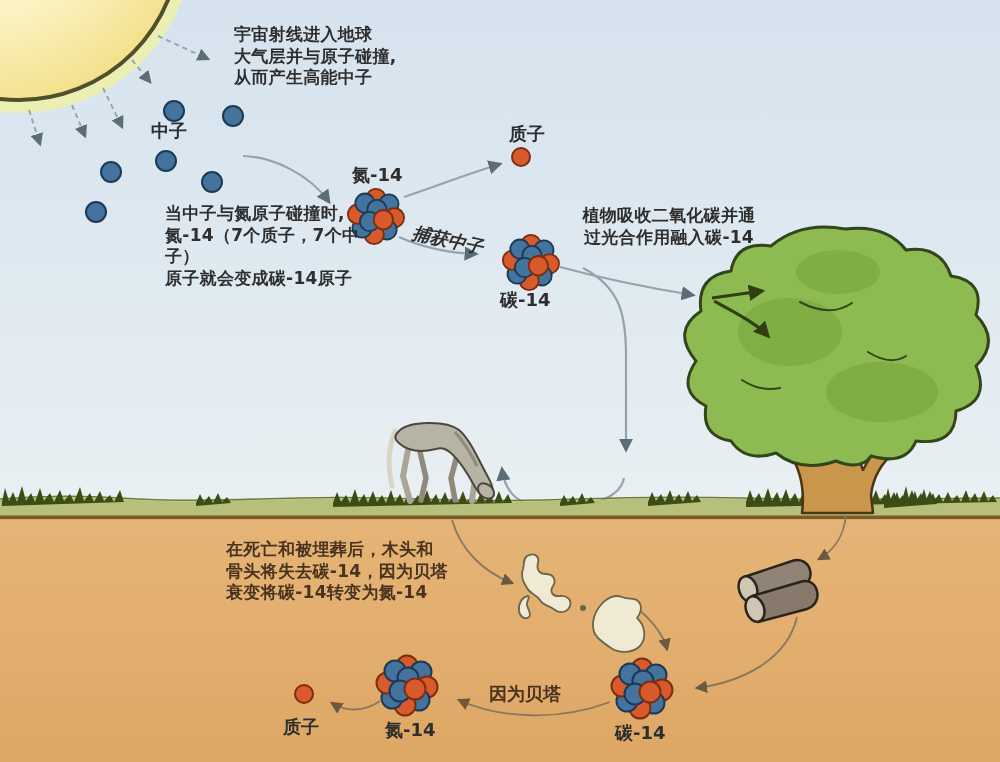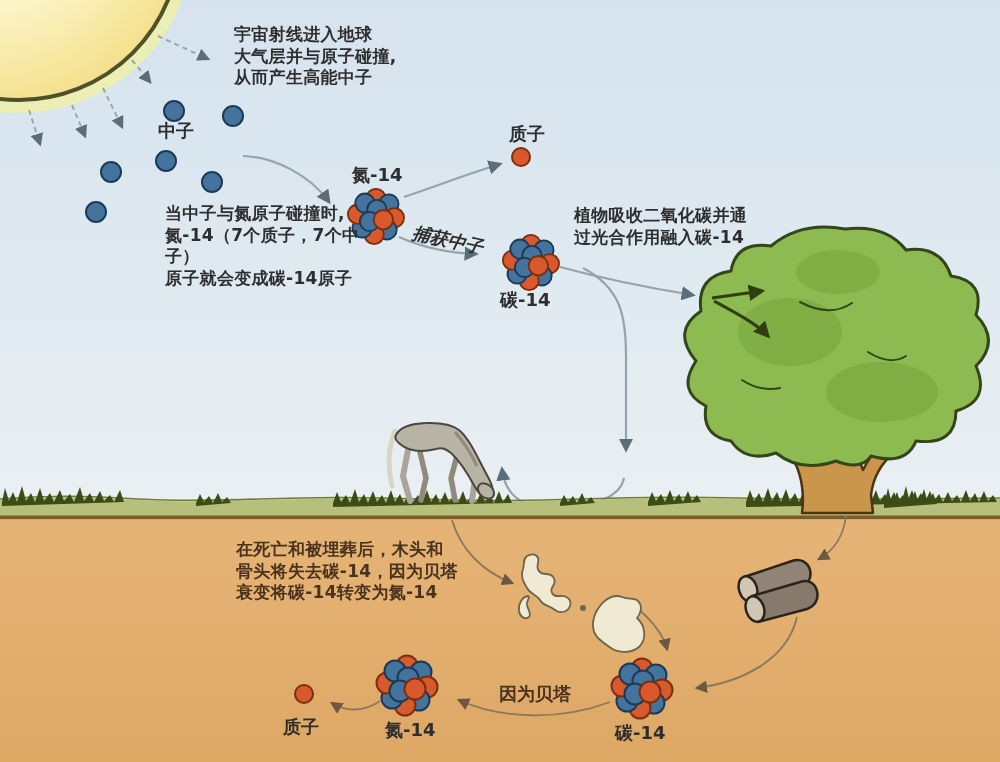--- a/index.html
+++ b/index.html
@@ -11,21 +11,21 @@
         background:linear-gradient(180deg,#e5b476 0%,#e2ae6e 55%,#dda764 100%);}
   .sun-glow{position:absolute;left:-155px;top:-235px;width:348px;height:348px;border-radius:50%;
         background:#ecefb4;}
   .sun{position:absolute;left:-144px;top:-224px;width:326px;height:326px;border-radius:50%;
         border:4px solid #50502a;box-sizing:border-box;
         background:radial-gradient(circle at 38% 32%,#fffdf2 0%,#fbf3c4 45%,#f4e18c 78%,#efd872 100%);}
   svg.art{position:absolute;left:0;top:0;width:1000px;height:762px;}
   .txt{position:absolute;color:#2e2e2e;font-weight:700;white-space:pre-line;}
   .para{font-size:17px;line-height:21.5px;letter-spacing:.3px;}
   .lbl{font-size:18px;}
-  .und{color:#49331f;margin-left:10px;}
+  .und{color:#49331f;}
   .capture{font-style:italic;font-weight:600;transform:rotate(12deg);transform-origin:left top;}
   .no{fill:#d8592c;stroke:#7c2f10;stroke-width:2;}
   .nb{fill:#44739e;stroke:#1c3a55;stroke-width:2;}
   .skyarrow{fill:none;stroke:#97a3ac;stroke-width:2.2;}
   .ray{fill:none;stroke:#9aa6ae;stroke-width:2;stroke-dasharray:5 4;}
   .undarrow{fill:none;stroke:#8a775c;stroke-width:1.8;}
   .treearrow{fill:none;stroke:#2f3f12;stroke-width:3;}
 </style>
 </head>
 <body>
@@ -157,29 +157,29 @@
     <use href="#nuc" transform="translate(642,688)"></use>
     <use href="#nuc" transform="translate(407,685)"></use>
 
     <circle class="no" cx="521" cy="157" r="9"></circle>
     <circle class="no" cx="304" cy="694" r="9"></circle>
   </svg>
 
   <div class="txt para" style="left:234px;top:24px;width:200px;">宇宙射线进入地球
 大气层并与原子碰撞,
 从而产生高能中子</div>
-  <div class="txt lbl" style="left:158px;top:119px;">中子</div>
+  <div class="txt lbl" style="left:151px;top:119px;">中子</div>
   <div class="txt lbl" style="left:352px;top:163px;">氮-14</div>
   <div class="txt lbl" style="left:509px;top:122px;">质子</div>
   <div class="txt para" style="left:129px;top:203px;width:210px;margin-left:36px;">当中子与氮原子碰撞时,
 氮-14（7个质子，7个中子）
 原子就会变成碳-14原子</div>
   <div class="txt lbl capture" style="left:415px;top:221px;">捕获中子</div>
   <div class="txt lbl" style="left:500px;top:288px;">碳-14</div>
-  <div class="txt para" style="left:574px;top:205px;width:190px;">植物吸收二氧化碳并通
+  <div class="txt para" style="left:574px;top:205px;width:190px;text-align:center;">植物吸收二氧化碳并通
 过光合作用融入碳-14</div>
   <div class="txt para und" style="left:226px;top:539px;width:240px;">在死亡和被埋葬后，木头和
 骨头将失去碳-14，因为贝塔
 衰变将碳-14转变为氮-14</div>
   <div class="txt lbl und" style="left:489px;top:682px;font-weight:600;">因为贝塔</div>
   <div class="txt lbl" style="left:283px;top:715px;">质子</div>
   <div class="txt lbl" style="left:385px;top:718px;">氮-14</div>
   <div class="txt lbl" style="left:615px;top:721px;">碳-14</div>
 </div>
 

